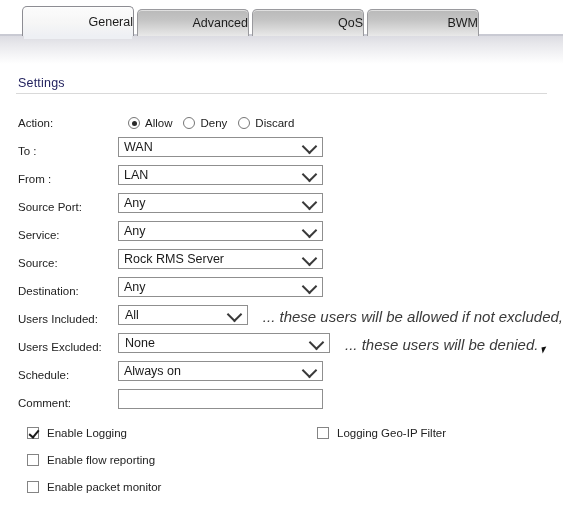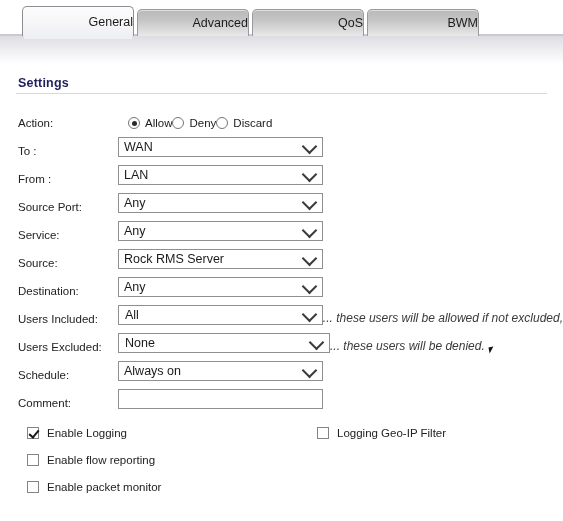--- a/index.html
+++ b/index.html
@@ -75,21 +75,21 @@
     height: 28px;
     background: linear-gradient(to bottom, #dcdce2 0%, #e8e8ec 30%, #f4f4f6 65%, #ffffff 100%);
   }
 
   
   .content {
     padding: 12px 0 0 18px;
   }
   .section-title {
     font-size: 12.5px;
-    font-weight: bold;
+    font-weight: normal;
     color: #1f1f5c;
     letter-spacing: .2px;
     padding-bottom: 3px;
   }
   .section-rule {
     width: 531px;
     margin-left: -2px;
     height: 1px;
     background: #d9d9d9;
     margin-bottom: 9px;
@@ -135,21 +135,21 @@
     margin-top: -6px;
     border-right: 2px solid #3a3a3a;
     border-bottom: 2px solid #3a3a3a;
     transform: rotate(45deg);
   }
 
   
   .radios {
     display: flex;
     align-items: center;
-    gap: 0;
+    gap: 11px;
     padding-left: 10px;
   }
   .radio-item {
     display: flex;
     align-items: center;
     gap: 5px;
     cursor: pointer;
     font-size: 11.5px;
   }
   .radio {
@@ -168,23 +168,24 @@
     left: 2.5px;
     top: 2.5px;
     width: 5px;
     height: 5px;
     border-radius: 50%;
     background: #2b2b2b;
   }
 
   
   .annot {
-    font-size: 12px;
+    font-size: 15px;
     font-style: italic;
     color: #3a3a3a;
+    margin-left: 15px;
     white-space: nowrap;
   }
 
   
   .checks {
     position: relative;
     margin-top: 10px;
   }
   .chk-row {
     display: flex;

